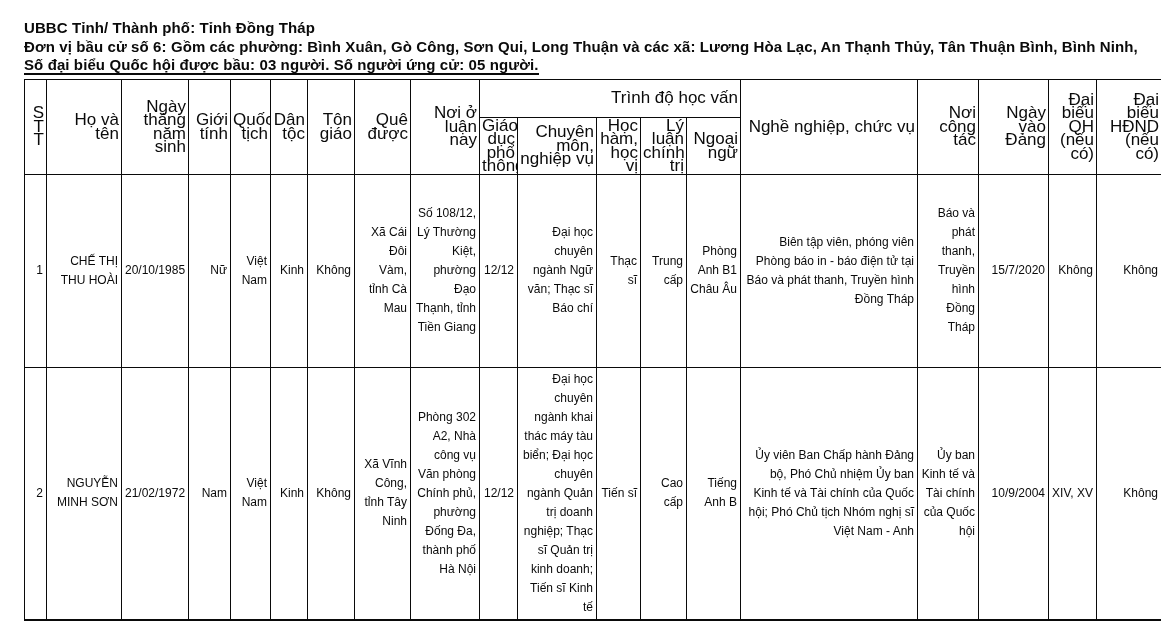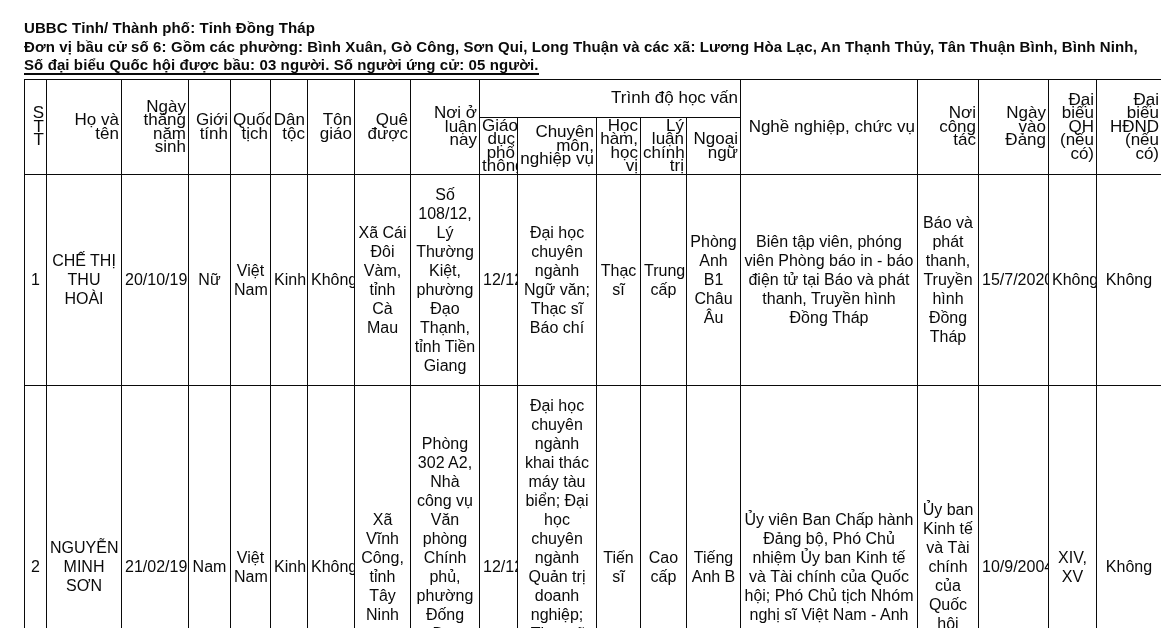--- a/index.html
+++ b/index.html
@@ -42,24 +42,24 @@
     overflow: hidden;
   }
   table.cand th {
     font-size: 17px;
     font-weight: normal;
     line-height: 13.5px;
     text-align: right;
     padding: 1px 2px;
   }
   table.cand td {
-    font-size: 16px;
+    font-size: 12px;
     line-height: 19px;
-    padding: 10px 3px;
-    text-align: center;
+    padding: 2px 3px;
+    text-align: right;
   }
   tr.h1 { height: 38px; }
   tr.h2 { height: 49px; }
   tr.r1 { height: 193px; }
   tr.r2 { height: 227px; }
   tbody tr:last-child td { border-bottom-width: 2px; }
   td.ctr { text-align: center; padding: 2px 1px; }
   .c-stt { overflow-wrap: anywhere; }
 </style>
 </head>

